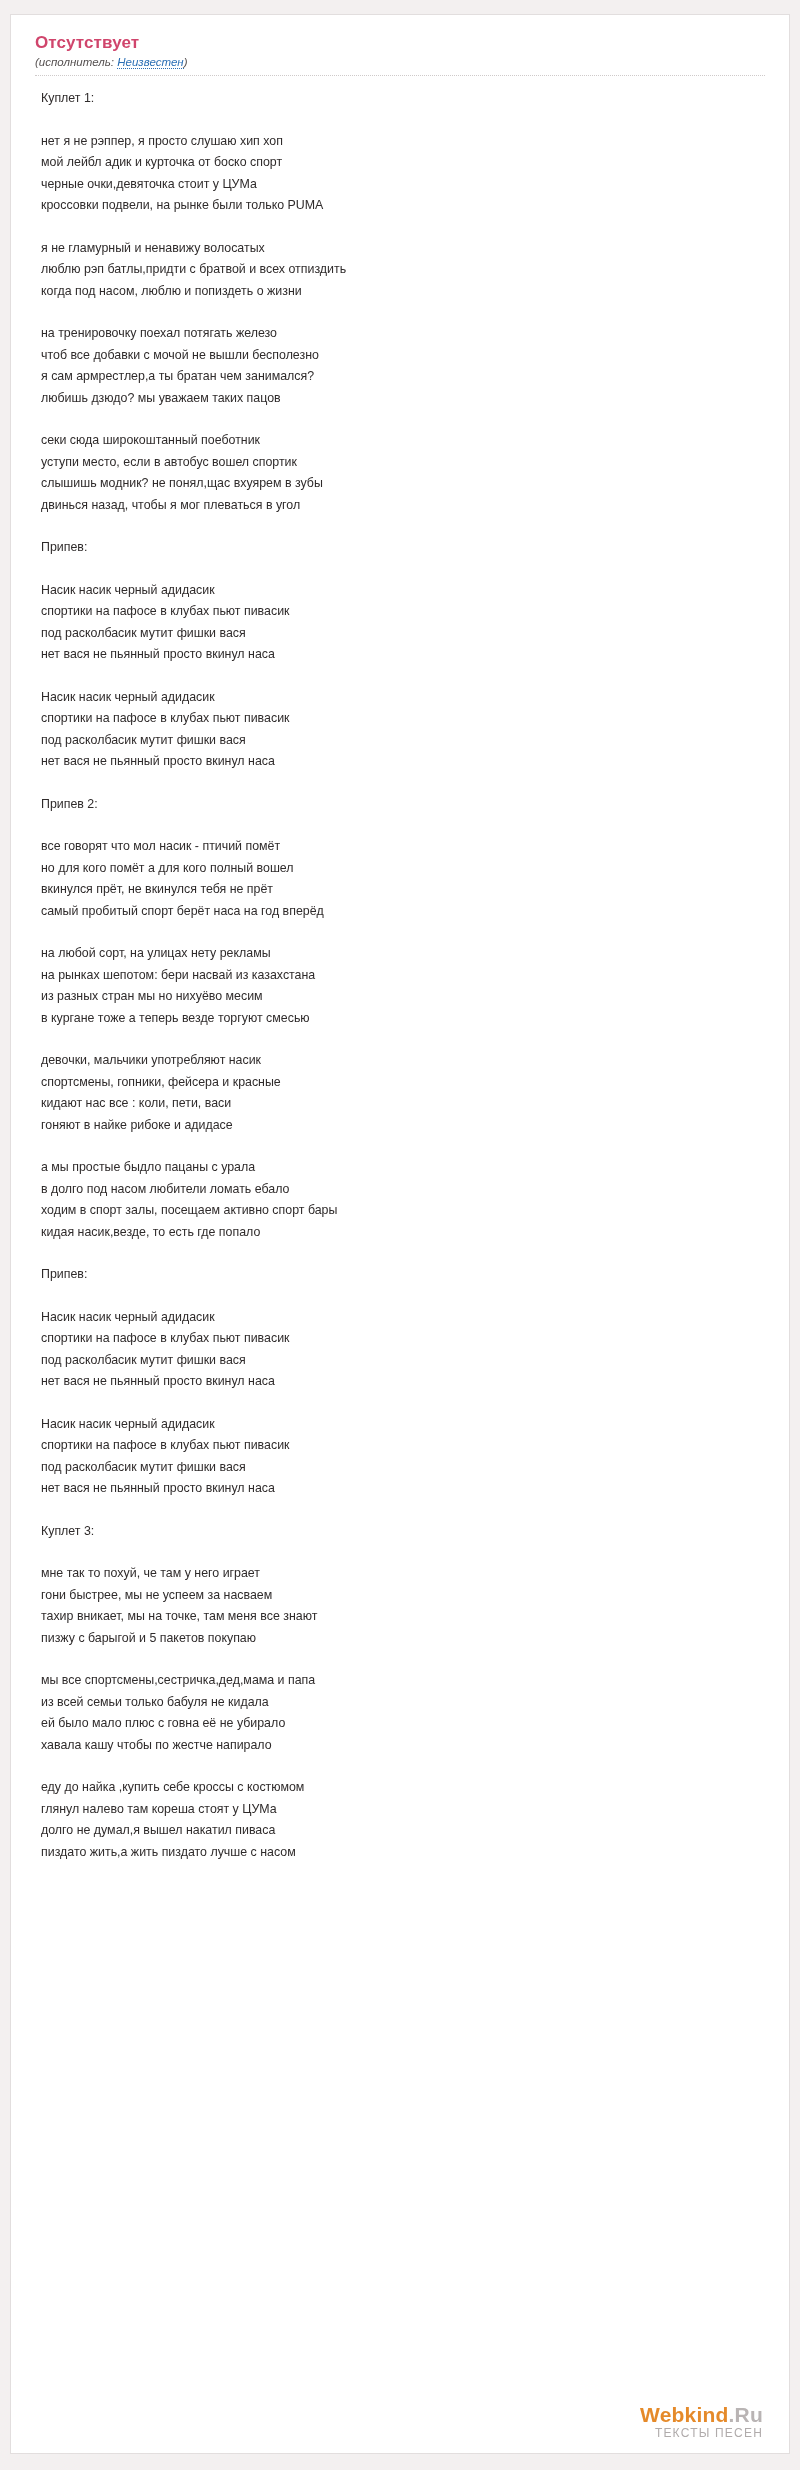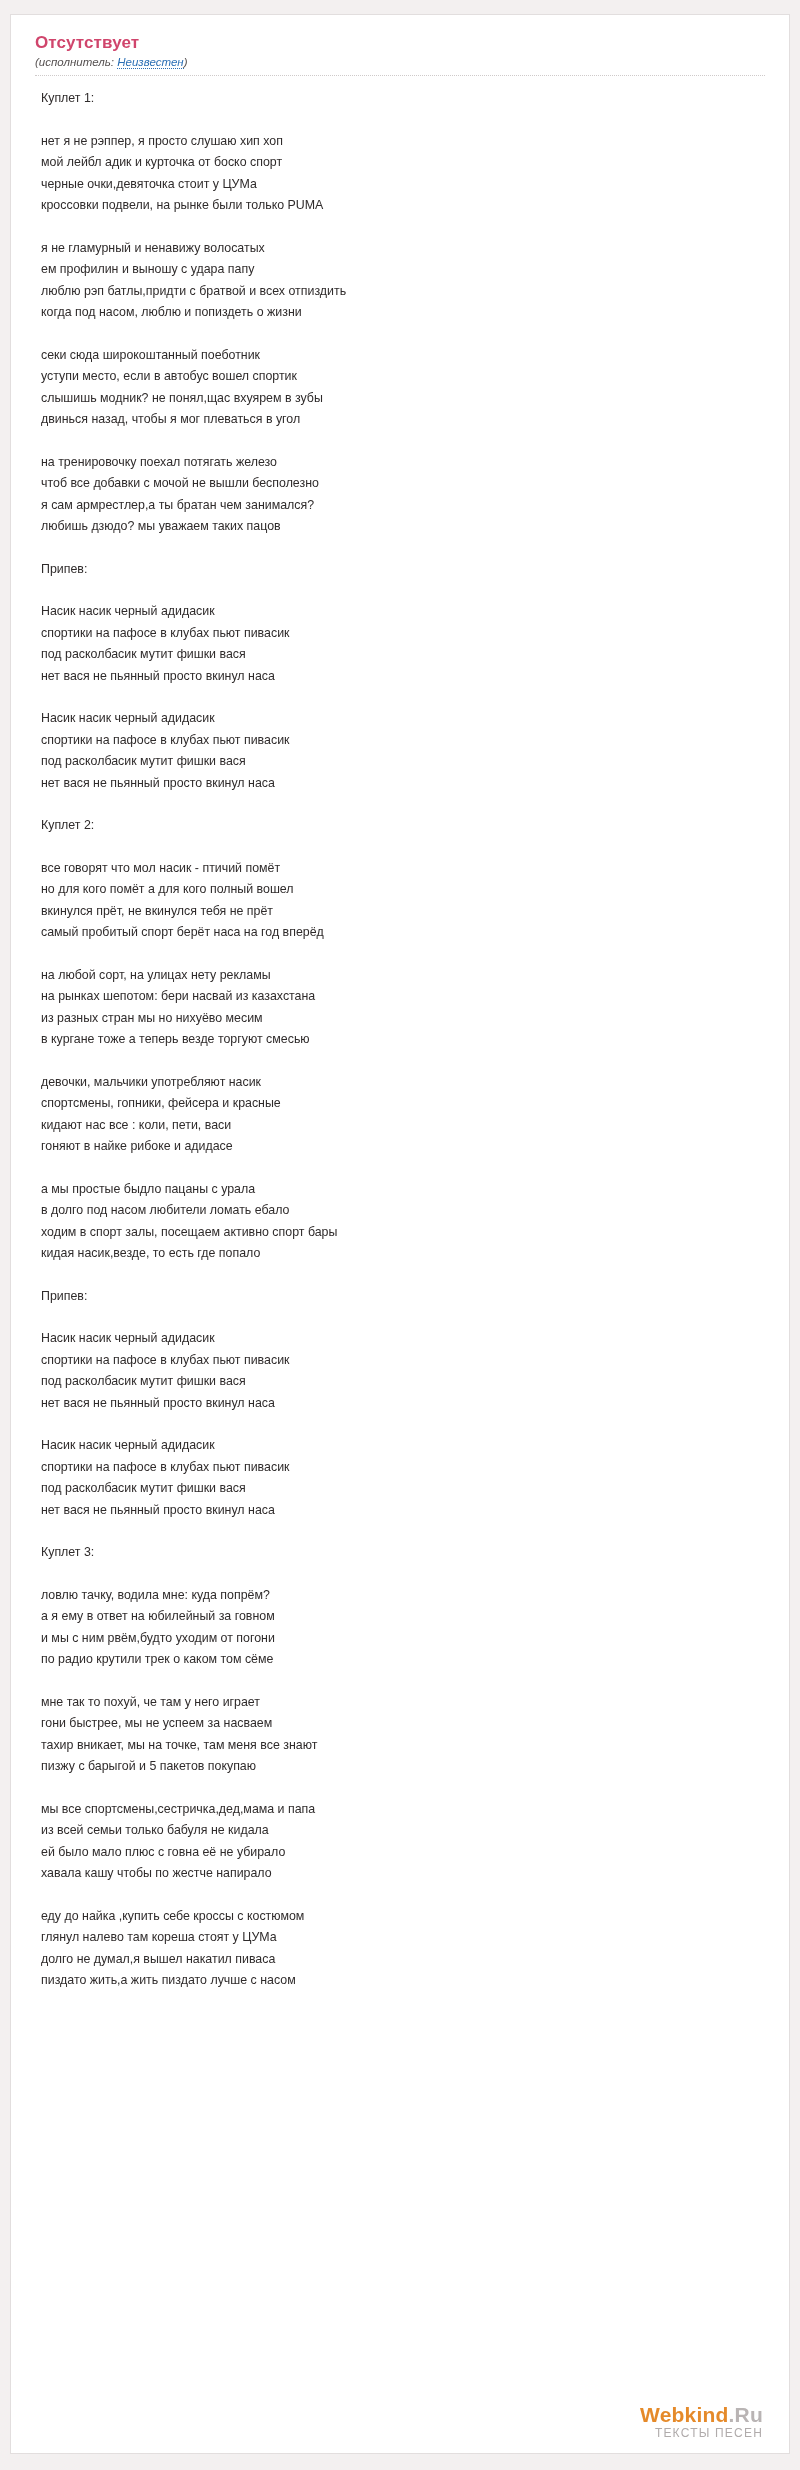--- a/index.html
+++ b/index.html
@@ -107,53 +107,52 @@
           <div class="line">Куплет 1:</div>
         </div>
         <div class="block">
           <div class="line">нет я не рэппер, я просто слушаю хип хоп</div>
           <div class="line">мой лейбл адик и курточка от боско спорт</div>
           <div class="line">черные очки,девяточка стоит у ЦУМа</div>
           <div class="line">кроссовки подвели, на рынке были только PUMA</div>
         </div>
         <div class="block">
           <div class="line">я не гламурный и ненавижу волосатых</div>
-          <div class="line">ем профилин и выношу с удара папу</div>
           <div class="line">люблю рэп батлы,придти с братвой и всех отпиздить</div>
           <div class="line">когда под насом, люблю и попиздеть о жизни</div>
+        </div>
+        <div class="block">
+          <div class="line">на тренировочку поехал потягать железо</div>
+          <div class="line">чтоб все добавки с мочой не вышли бесполезно</div>
+          <div class="line">я сам армрестлер,а ты братан чем занимался?</div>
+          <div class="line">любишь дзюдо? мы уважаем таких пацов</div>
         </div>
         <div class="block">
           <div class="line">секи сюда широкоштанный поеботник</div>
           <div class="line">уступи место, если в автобус вошел спортик</div>
           <div class="line">слышишь модник? не понял,щас вхуярем в зубы</div>
           <div class="line">двинься назад, чтобы я мог плеваться в угол</div>
         </div>
         <div class="block">
-          <div class="line">на тренировочку поехал потягать железо</div>
-          <div class="line">чтоб все добавки с мочой не вышли бесполезно</div>
-          <div class="line">я сам армрестлер,а ты братан чем занимался?</div>
-          <div class="line">любишь дзюдо? мы уважаем таких пацов</div>
-        </div>
-        <div class="block">
           <div class="line">Припев:</div>
         </div>
         <div class="block">
           <div class="line">Насик насик черный адидасик</div>
           <div class="line">спортики на пафосе в клубах пьют пивасик</div>
           <div class="line">под расколбасик мутит фишки вася</div>
           <div class="line">нет вася не пьянный просто вкинул наса</div>
         </div>
         <div class="block">
           <div class="line">Насик насик черный адидасик</div>
           <div class="line">спортики на пафосе в клубах пьют пивасик</div>
           <div class="line">под расколбасик мутит фишки вася</div>
           <div class="line">нет вася не пьянный просто вкинул наса</div>
         </div>
         <div class="block">
-          <div class="line">Куплет 2:</div>
+          <div class="line">Припев 2:</div>
         </div>
         <div class="block">
           <div class="line">все говорят что мол насик - птичий помёт</div>
           <div class="line">но для кого помёт а для кого полный вошел</div>
           <div class="line">вкинулся прёт, не вкинулся тебя не прёт</div>
           <div class="line">самый пробитый спорт берёт наса на год вперёд</div>
         </div>
         <div class="block">
           <div class="line">на любой сорт, на улицах нету рекламы</div>
           <div class="line">на рынках шепотом: бери насвай из казахстана</div>
@@ -184,26 +183,20 @@
         <div class="block">
           <div class="line">Насик насик черный адидасик</div>
           <div class="line">спортики на пафосе в клубах пьют пивасик</div>
           <div class="line">под расколбасик мутит фишки вася</div>
           <div class="line">нет вася не пьянный просто вкинул наса</div>
         </div>
         <div class="block">
           <div class="line">Куплет 3:</div>
         </div>
         <div class="block">
-          <div class="line">ловлю тачку, водила мне: куда попрём?</div>
-          <div class="line">а я ему в ответ на юбилейный за говном</div>
-          <div class="line">и мы с ним рвём,будто уходим от погони</div>
-          <div class="line">по радио крутили трек о каком том сёме</div>
-        </div>
-        <div class="block">
           <div class="line">мне так то похуй, че там у него играет</div>
           <div class="line">гони быстрее, мы не успеем за насваем</div>
           <div class="line">тахир вникает, мы на точке, там меня все знают</div>
           <div class="line">пизжу с барыгой и 5 пакетов покупаю</div>
         </div>
         <div class="block">
           <div class="line">мы все спортсмены,сестричка,дед,мама и папа</div>
           <div class="line">из всей семьи только бабуля не кидала</div>
           <div class="line">ей было мало плюс с говна её не убирало</div>
           <div class="line">хавала кашу чтобы по жестче напирало</div>

